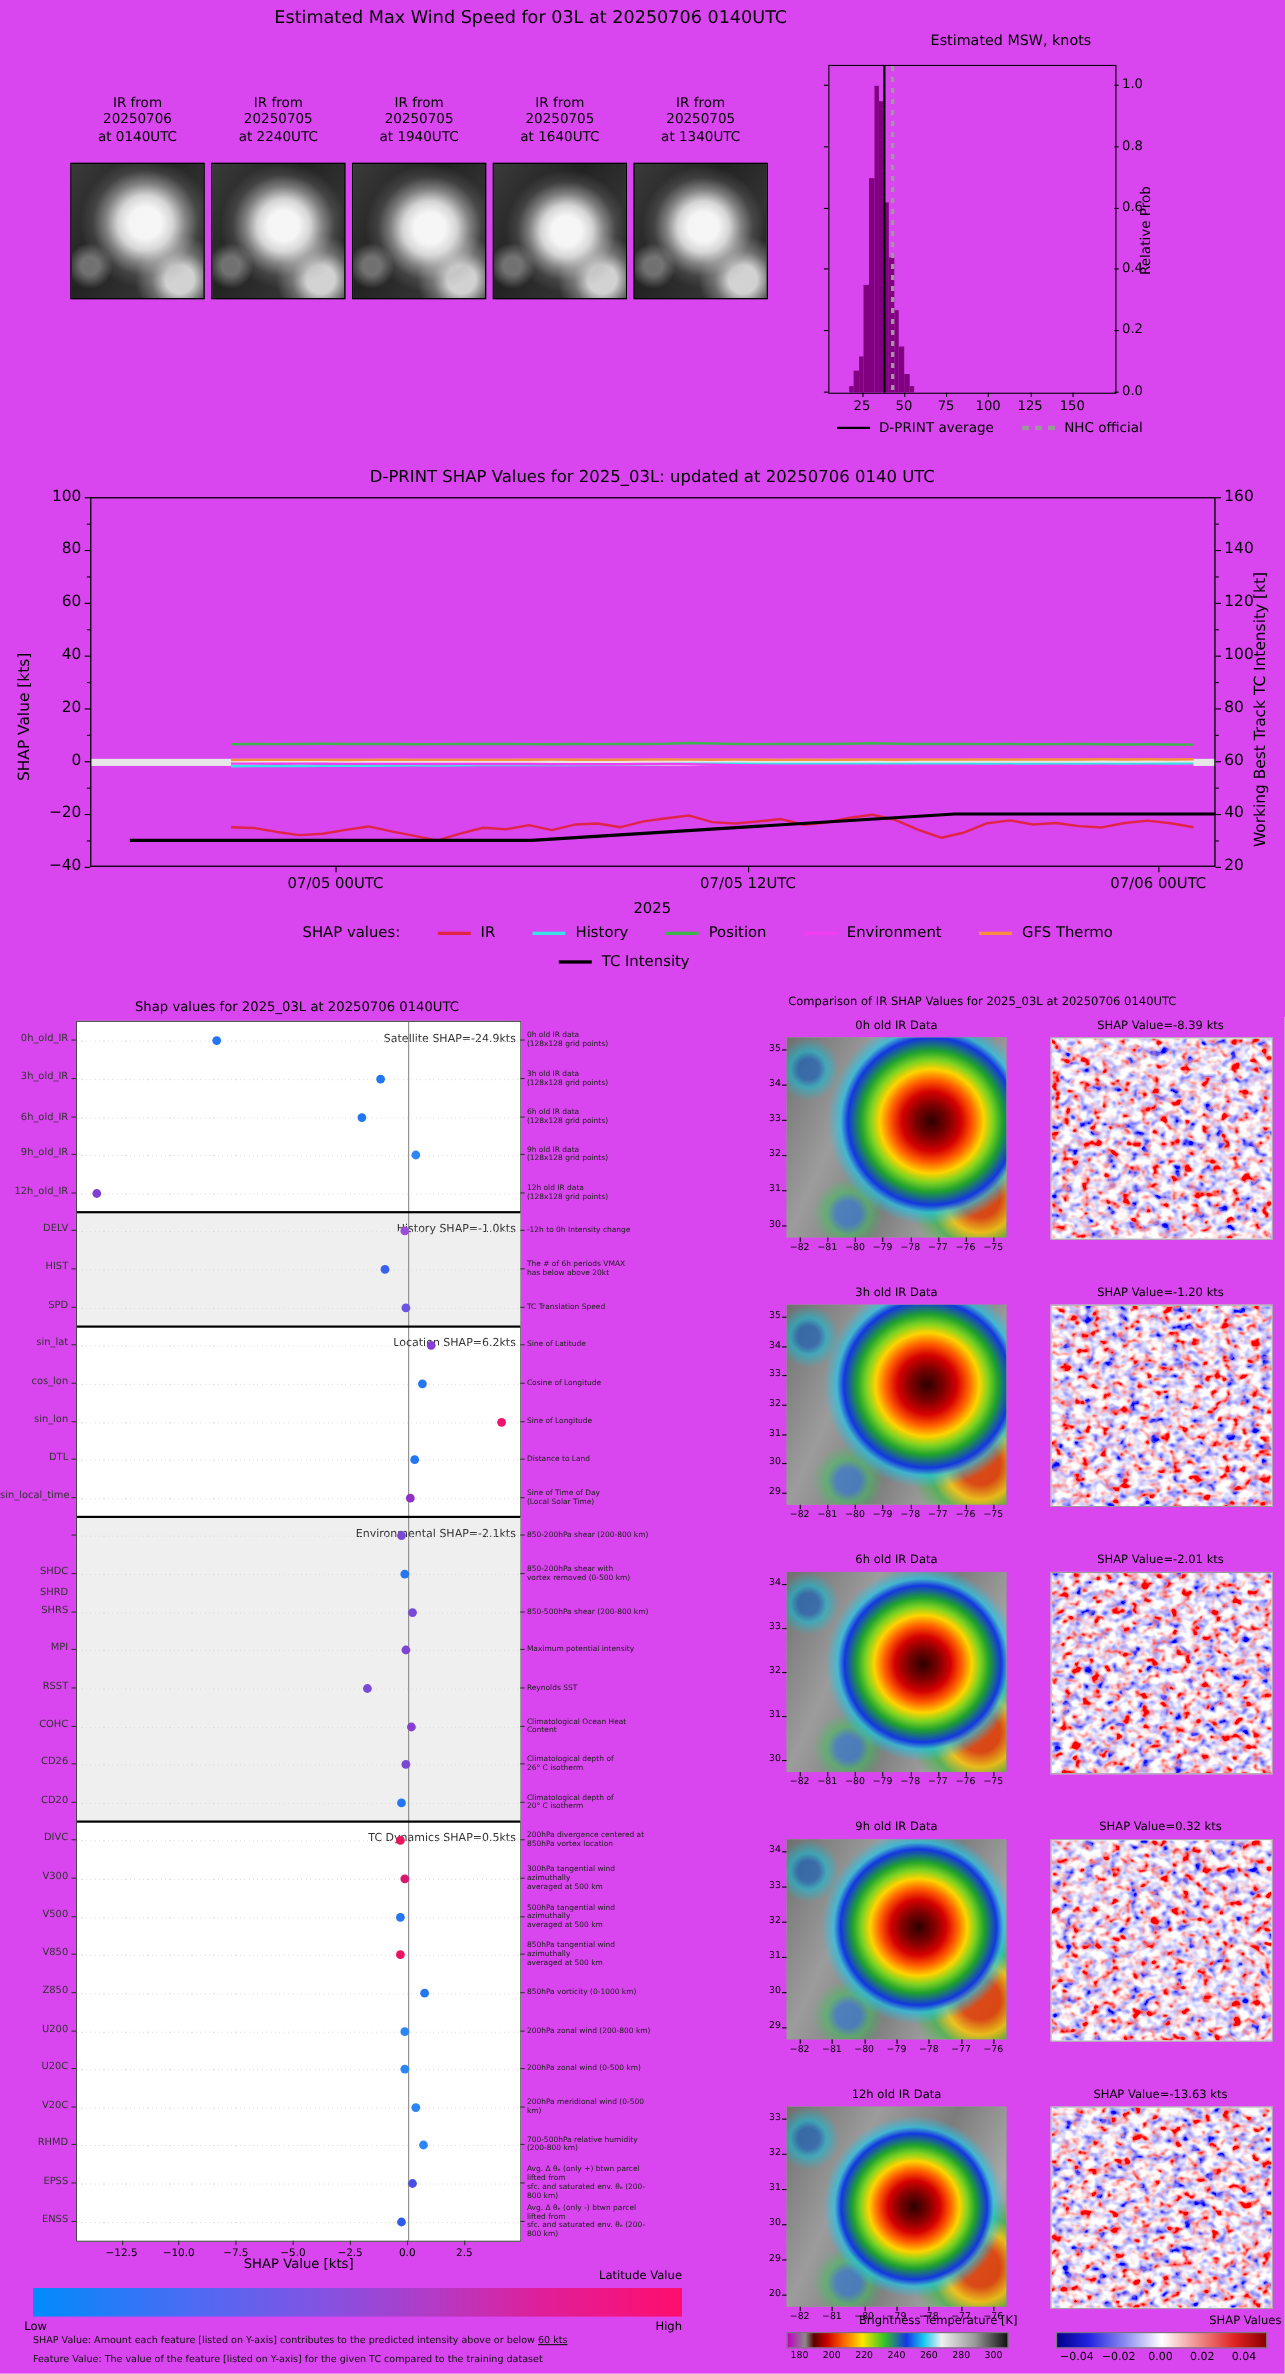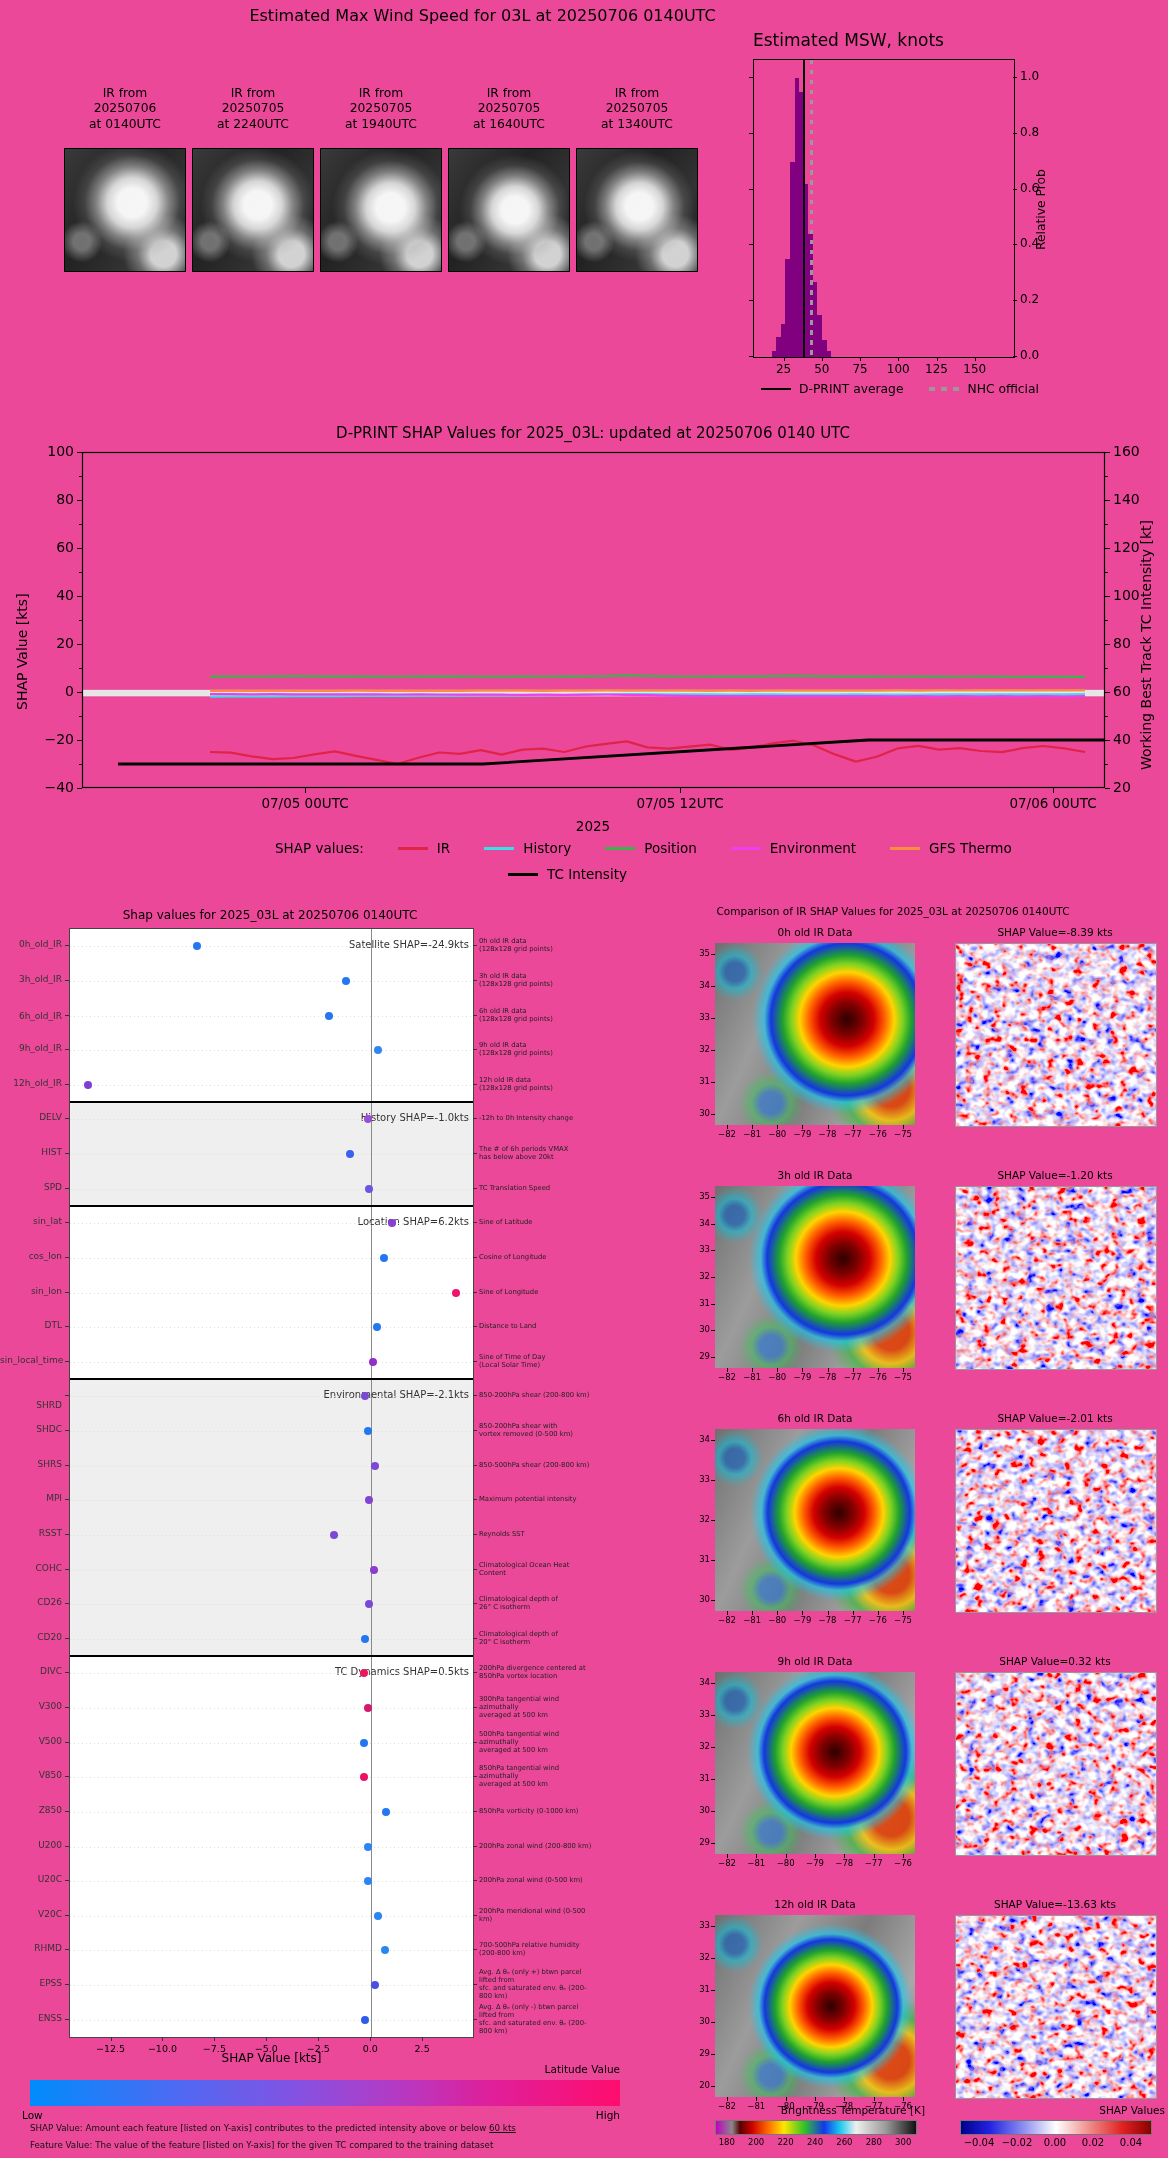--- a/index.html
+++ b/index.html
@@ -1,32 +1,32 @@
 <!DOCTYPE html>
 <html><head>
 <meta charset="utf-8">
 <style>
   html,body{margin:0;padding:0;background:#fff;}
-  .page{position:relative;width:1168px;height:2158px;background:#ec4899;overflow:hidden;
+  .page{position:relative;width:1168px;height:2158px;background:#d946ef;overflow:hidden;
         font-family:"DejaVu Sans","Liberation Sans",sans-serif;color:#000;}
   
   .main-title{position:absolute;top:6px;left:0;width:965px;text-align:center;font-size:16px;}
   .thumb{position:absolute;width:122px;}
   .thumb-label{font-size:12.3px;line-height:1.25;text-align:center;}
   .thumb-img{position:absolute;top:62px;left:0;width:120px;height:122px;border:1px solid #000;
              background-color:#1e1e1e;overflow:hidden;}
   .graycloud{position:absolute;inset:0;
      background-image:
        radial-gradient(circle at var(--c,56% 45%), rgba(252,252,252,.97) 0 15%, rgba(232,232,232,.9) 26%, rgba(200,200,200,.55) 38%, rgba(150,150,150,.22) 50%, rgba(0,0,0,0) 62%),
        radial-gradient(circle at 82% 86%, rgba(240,240,240,.85) 0 9%, rgba(200,200,200,.4) 18%, rgba(0,0,0,0) 28%),
        radial-gradient(circle at 14% 76%, rgba(190,190,190,.5) 0 6%, rgba(0,0,0,0) 15%),
        linear-gradient(125deg,#3a3a3a,#222 40%,#333 70%,#1b1b1b);}
   .noise{position:absolute;inset:0;width:100%;height:100%;pointer-events:none;}
   
-  .hist-title{position:absolute;top:30px;left:753px;width:260px;text-align:left;font-size:17px;}
+  .hist-title{position:absolute;top:30px;left:732px;width:260px;text-align:right;font-size:13px;}
   #hist-plot{position:absolute;left:753px;top:59px;width:260px;height:297px;border:1px solid #000;overflow:hidden;}
   .hbar{position:absolute;background:#800080;}
   .hvline{position:absolute;top:0;width:1.6px;height:297px;background:#000;}
   .hvline-dashed{position:absolute;top:0;width:3.5px;height:297px;
      background:repeating-linear-gradient(180deg,#9a9a9a 0 4.5px,rgba(0,0,0,0) 4.5px 10px);}
   .htickmark{position:absolute;width:1px;height:4px;background:#000;}
   .hticklabel{position:absolute;width:40px;text-align:center;font-size:12px;}
   .hyticklabel{position:absolute;left:1020px;font-size:12px;}
   .hist-ylabel{position:absolute;left:1034px;top:145px;width:20px;height:130px;font-size:12.3px;
      writing-mode:vertical-rl;transform:rotate(180deg);text-align:center;}
@@ -772,21 +772,21 @@
     <div class="descitem" style="top: 1291.56px;">Sine of Longitude</div>
     <div class="featlab" style="top: 1320.19px;">DTL</div>
     <div class="feattick" style="left: 65px; top: 1326.19px;"></div>
     <div class="feattick" style="left: 473px; top: 1326.19px;"></div>
     <div class="descitem" style="top: 1326.19px;">Distance to Land</div>
     <div class="featlab" style="top: 1354.81px;">sin_local_time</div>
     <div class="feattick" style="left: 65px; top: 1360.81px;"></div>
     <div class="feattick" style="left: 473px; top: 1360.81px;"></div>
     <div class="descitem" style="top: 1360.81px;">Sine of Time of Day
 (Local Solar Time)</div>
-    <div class="featlab" style="top: 1400px;">SHRD</div>
+    <div class="featlab" style="top: 1443px;">SHRD</div>
     <div class="feattick" style="left: 65px; top: 1395.44px;"></div>
     <div class="feattick" style="left: 473px; top: 1395.44px;"></div>
     <div class="descitem" style="top: 1395.44px;">850-200hPa shear (200-800 km)</div>
     <div class="featlab" style="top: 1424.06px;">SHDC</div>
     <div class="feattick" style="left: 65px; top: 1430.06px;"></div>
     <div class="feattick" style="left: 473px; top: 1430.06px;"></div>
     <div class="descitem" style="top: 1430.06px;">850-200hPa shear with
 vortex removed (0-500 km)</div>
     <div class="featlab" style="top: 1458.69px;">SHRS</div>
     <div class="feattick" style="left: 65px; top: 1464.69px;"></div>

